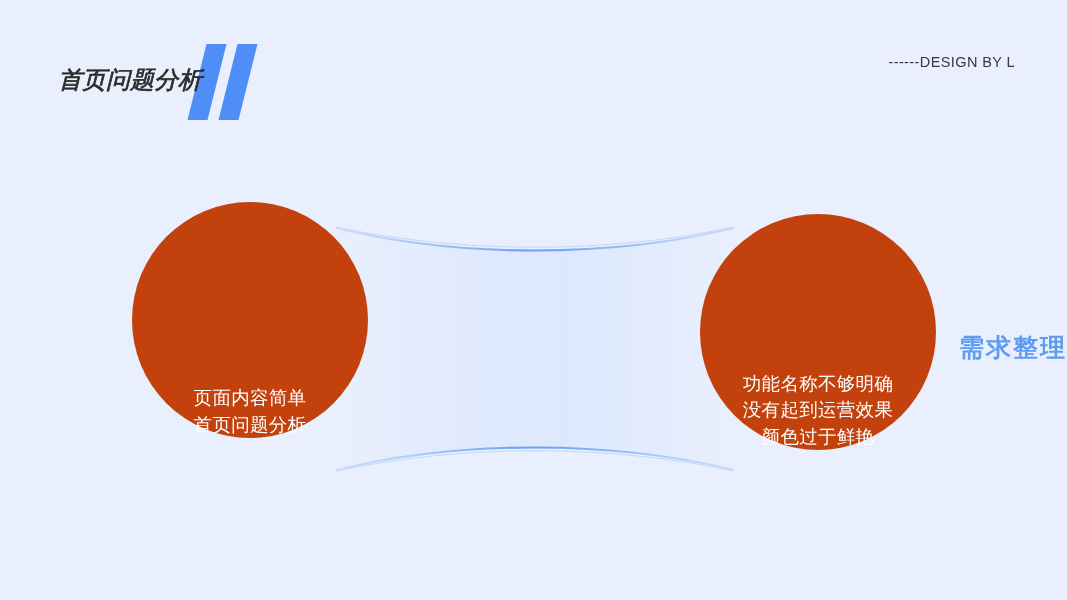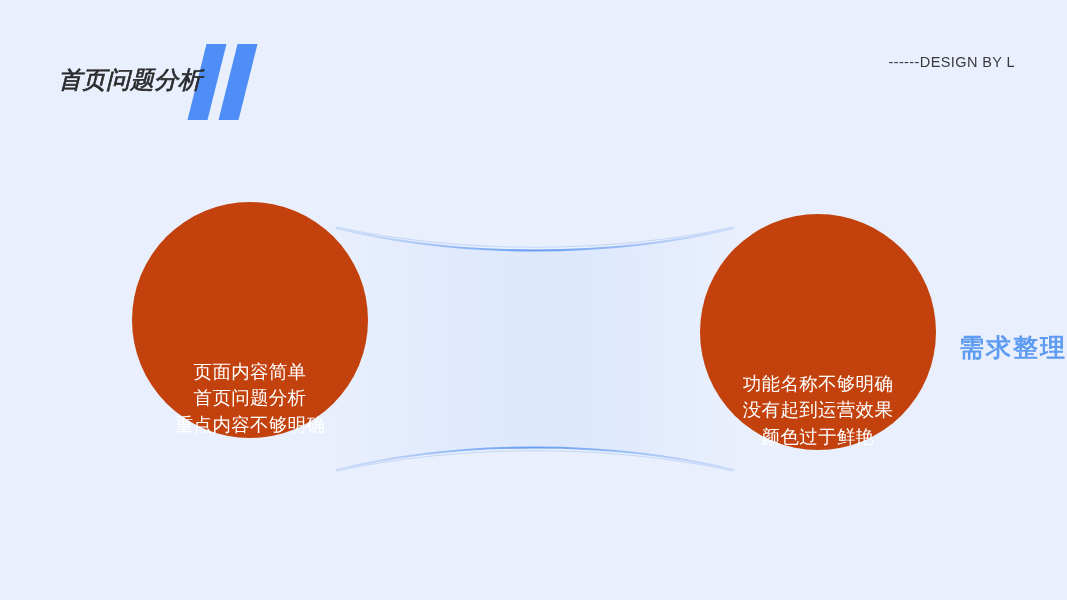--- a/index.html
+++ b/index.html
@@ -181,21 +181,20 @@
 
       <path d="M 336 330 C 460 300, 610 300, 734 330" fill="none" stroke="url(#edgeStroke)" stroke-width="2.1"></path>
 
       <path d="M 336 87 C 462 114, 608 114, 734 87" fill="none" stroke="#b9d1f8" stroke-width="1" opacity="0.8"></path>
       <path d="M 336 331 C 462 304, 608 304, 734 331" fill="none" stroke="#b9d1f8" stroke-width="1" opacity="0.8"></path>
     </svg>
 
     <div class="bubble" id="bubble-left">
       <div class="bubble-line">页面内容简单</div>
       <div class="bubble-line">首页问题分析</div>
-      <div class="bubble-line">重点内容不够明确</div>
     </div>
 
     <div class="bubble" id="bubble-right">
       <div class="bubble-line">功能名称不够明确</div>
       <div class="bubble-line">没有起到运营效果</div>
       <div class="bubble-line">颜色过于鲜艳</div>
     </div>
 
     <div id="center-label">
       <div id="center-label-text">需求整理</div>

